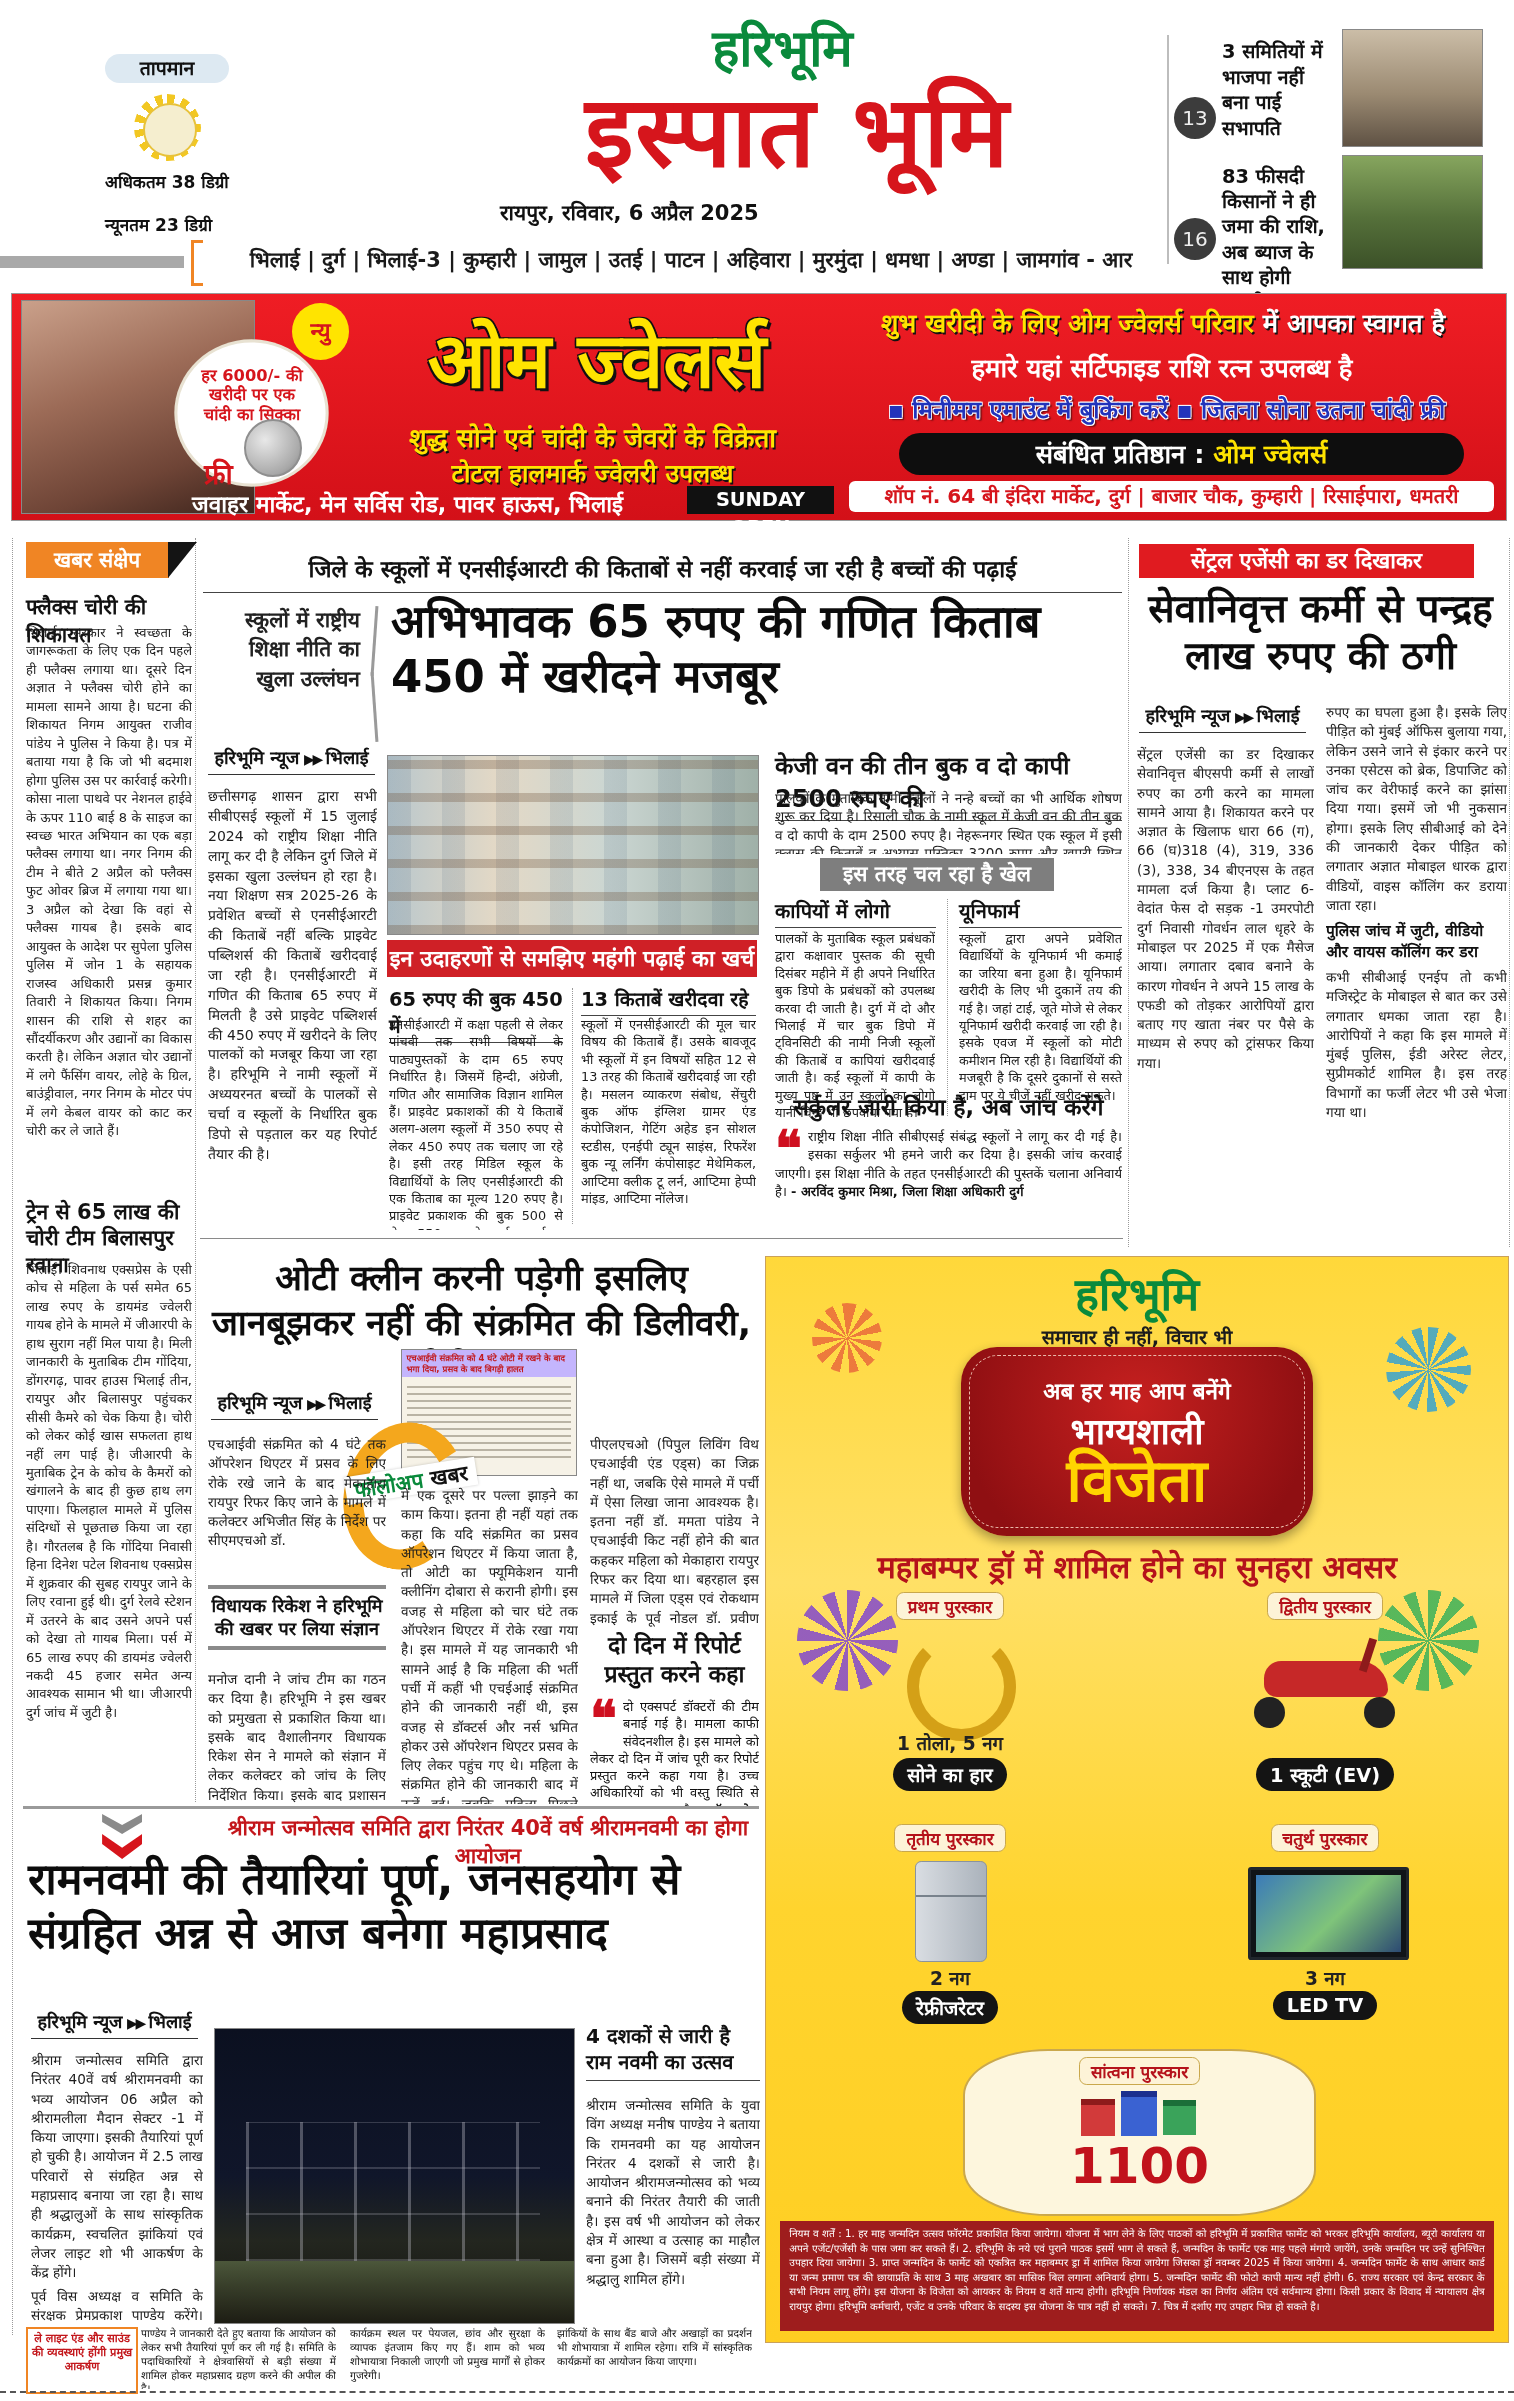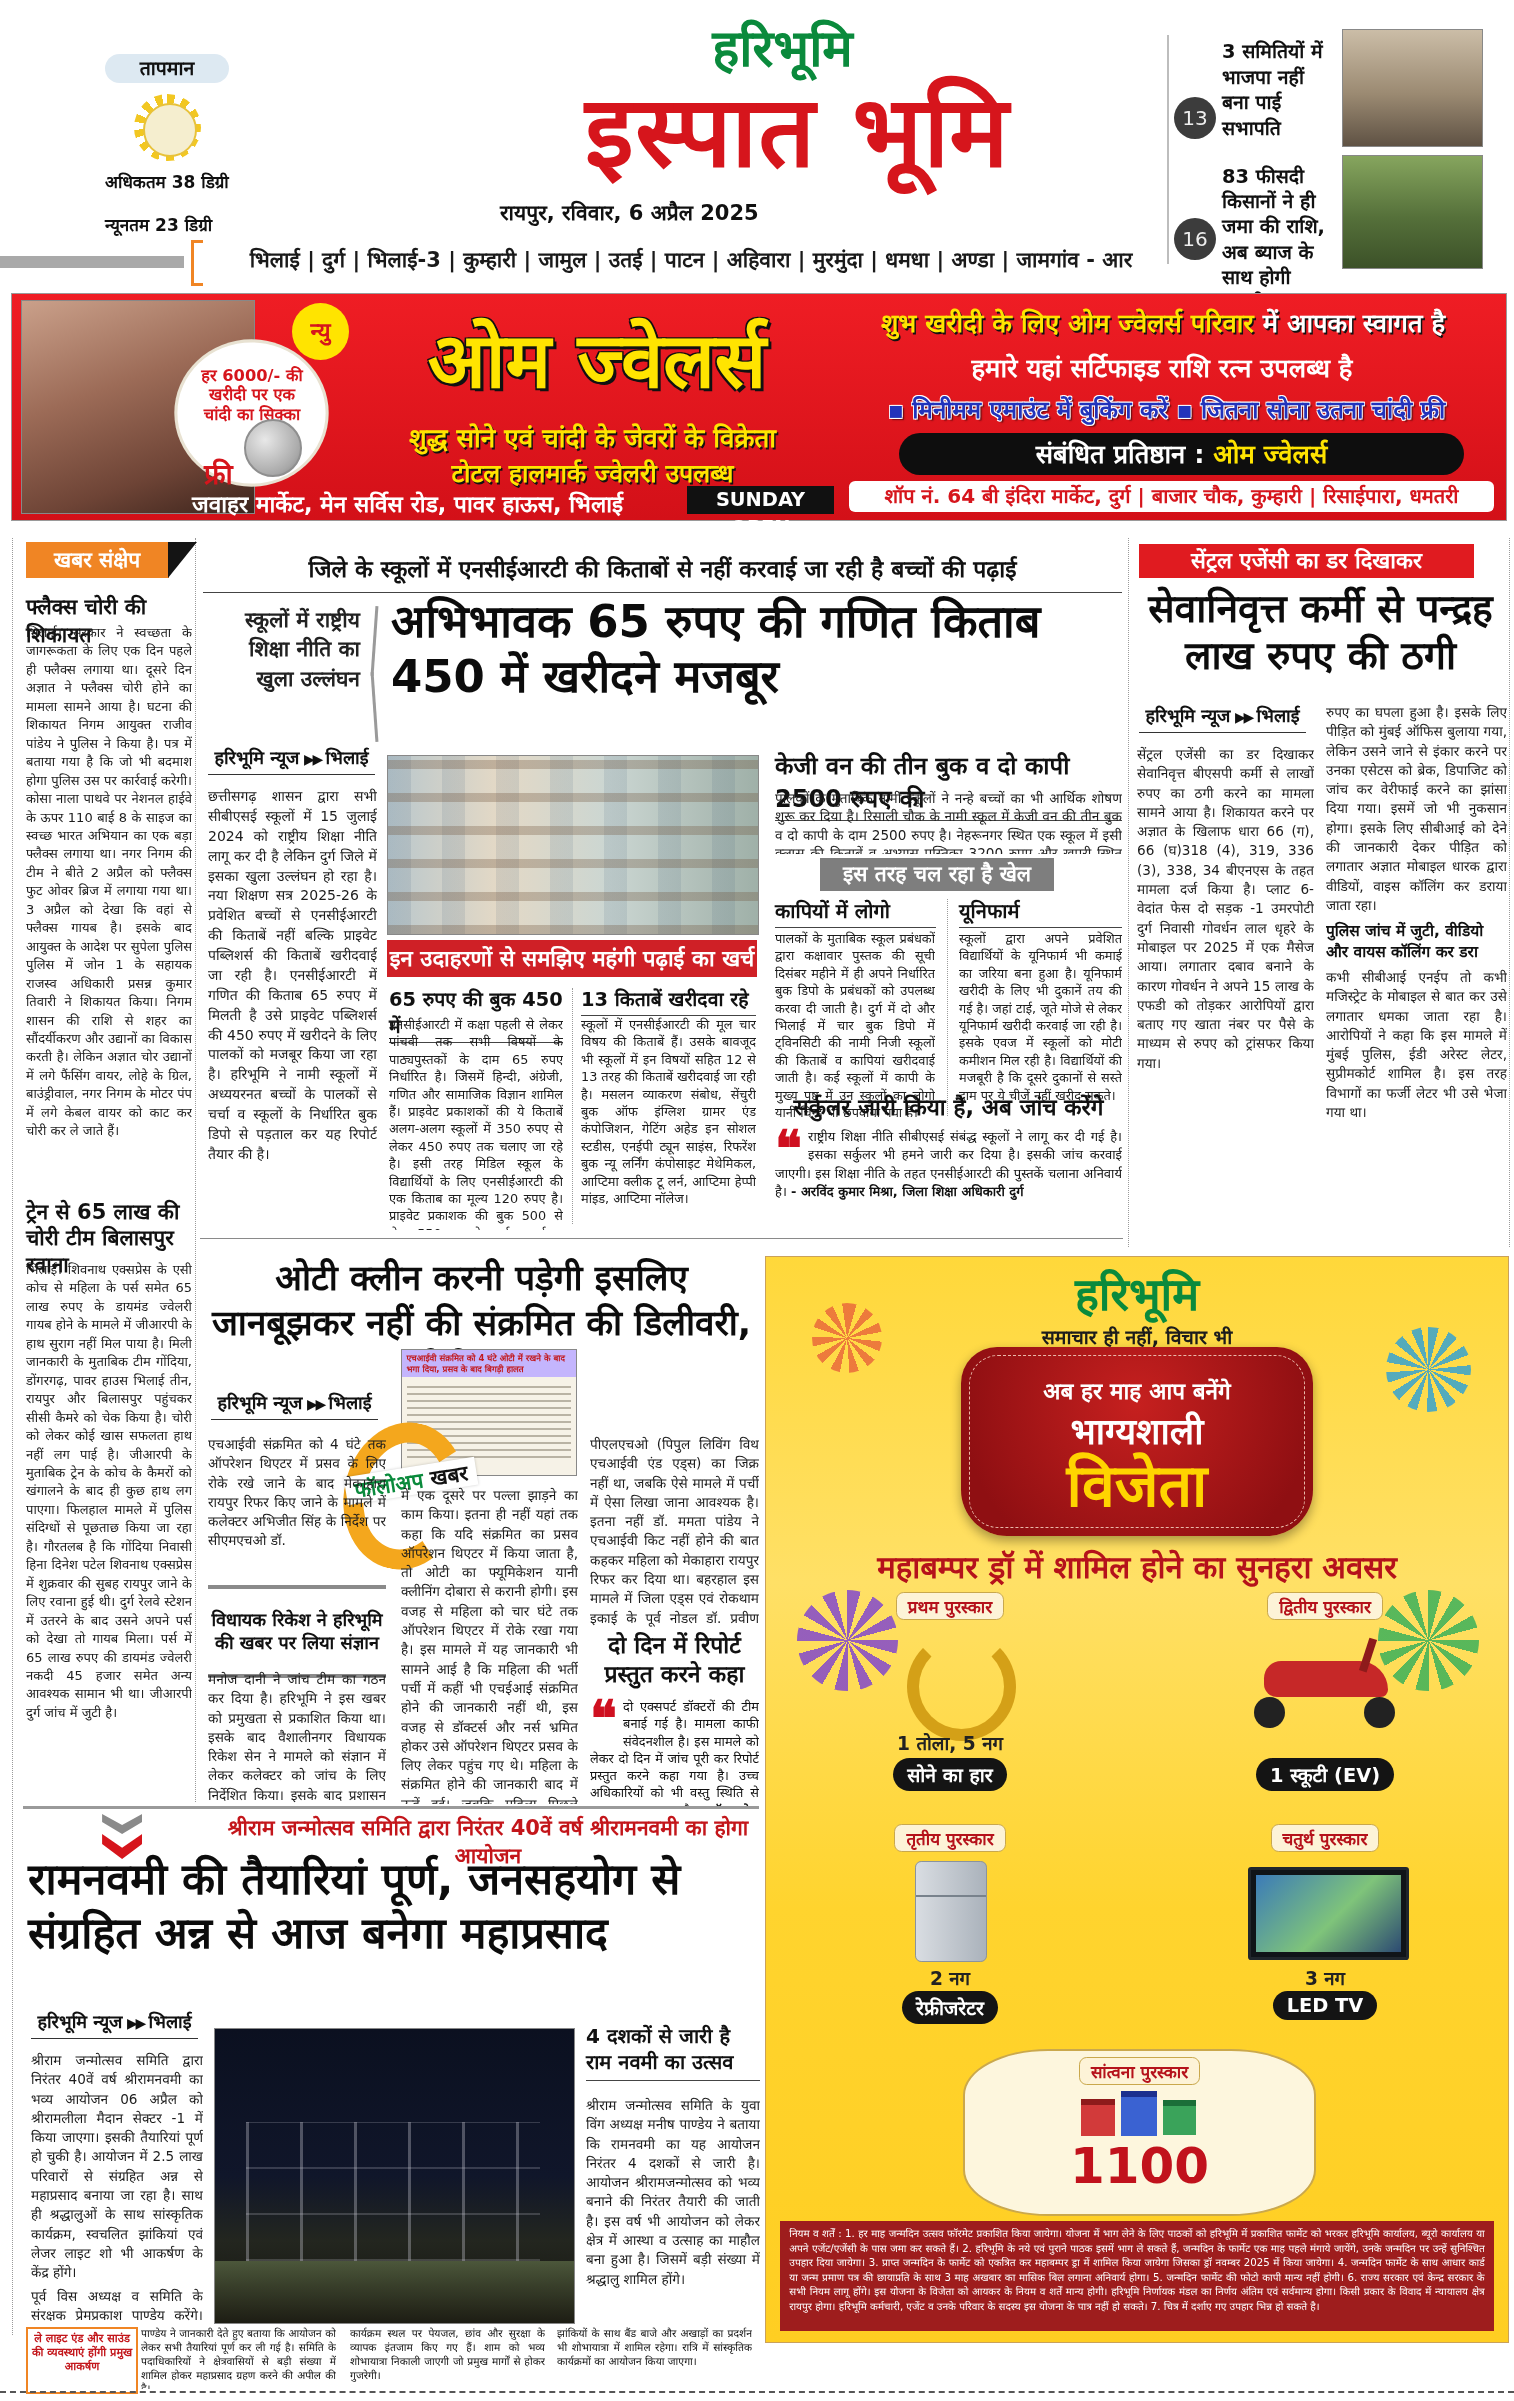--- a/index.html
+++ b/index.html
@@ -166,21 +166,21 @@
   </div>
 
   <div class="a" style="left:339px;top:1419px;width:124px;height:124px;">
     <div class="a" style="left:4.6px;top:3.1px;width:81px;height:108px;border:20px solid #f4a71d;border-right-color:transparent;border-radius:50%;transform:rotate(12deg);"></div>
     <div class="a" style="left:6.2px;top:48px;width:132px;background:#fff;transform:rotate(-9deg);font-size:21px;font-weight:800;text-align:center;box-shadow:0 0 3.1px #0003;">
       <span style="color:#0a8a3c;">फॉलोअप</span><span style="color:#111;"> खबर</span>
     </div>
   </div>
 
   <div class="a body-t ov" style="left:208px;top:1435px;width:178px;height:146px;">एचआईवी संक्रमित को 4 घंटे तक ऑपरेशन थिएटर में प्रसव के लिए रोके रखे जाने के बाद मेकाहारा रायपुर रिफर किए जाने के मामले में कलेक्टर अभिजीत सिंह के निर्देश पर सीएमएचओ डॉ.</div>
-  <div class="a" style="left:208px;top:1585px;width:178px;border-top:4.6px solid #8a8a8a;border-bottom:4.6px solid #8a8a8a;padding:19px 0;">
+  <div class="a" style="left:208px;top:1585px;width:178px;border-top:4.6px solid #8a8a8a;border-bottom:4.6px solid #8a8a8a;padding:5px 0;">
     <div class="b" style="font-size:18px;line-height:1.3;text-align:center;">विधायक रिकेश ने हरिभूमि की खबर पर लिया संज्ञान</div>
   </div>
   <div class="a body-t ov" style="left:208px;top:1670px;width:178px;height:133px;">मनोज दानी ने जांच टीम का गठन कर दिया है। हरिभूमि ने इस खबर को प्रमुखता से प्रकाशित किया था। इसके बाद वैशालीनगर विधायक रिकेश सेन ने मामले को संज्ञान में लेकर कलेक्टर को जांच के लिए निर्देशित किया। इसके बाद प्रशासन हरकत में आया। इधर इस मामले में एक और खुलासा हुआ है कि एचआईवी संक्रमित की डिलीवरी जानबूझकर नहीं की गई। डॉक्टरों ने इस पूरे मामले</div>
   <div class="a body-t ov" style="left:401px;top:1486px;width:177px;height:318px;">में एक दूसरे पर पल्ला झाड़ने का काम किया। इतना ही नहीं यहां तक कहा कि यदि संक्रमित का प्रसव ऑपरेशन थिएटर में किया जाता है, तो ओटी का फ्यूमिकेशन यानी क्लीनिंग दोबारा से करानी होगी। इस वजह से महिला को चार घंटे तक ऑपरेशन थिएटर में रोके रखा गया है। इस मामले में यह जानकारी भी सामने आई है कि महिला की भर्ती पर्ची में कहीं भी एचईआई संक्रमित होने की जानकारी नहीं थी, इस वजह से डॉक्टर्स और नर्स भ्रमित होकर उसे ऑपरेशन थिएटर प्रसव के लिए लेकर पहुंच गए थे। महिला के संक्रमित होने की जानकारी बाद में उन्हें हुई। जबकि महिला पिछले करीब 7 साल से संक्रमित है।</div>
   <div class="a body-t ov" style="left:590px;top:1435px;width:169px;height:192px;">पीएलएचओ (पिपुल लिविंग विथ एचआईवी एंड एड्स) का जिक्र नहीं था, जबकि ऐसे मामले में पर्ची में ऐसा लिखा जाना आवश्यक है। इतना नहीं डॉ. ममता पांडेय ने एचआईवी किट नहीं होने की बात कहकर महिला को मेकाहारा रायपुर रिफर कर दिया था। बहरहाल इस मामले में जिला एड्स एवं रोकथाम इकाई के पूर्व नोडल डॉ. प्रवीण अग्रवाल और शिशु रोग विशेषज्ञ डॉ. आरके मल्होत्रा को जांच की जिम्मेदारी सौंपी गई है। उन्हें दो दिन में रिपोर्ट तैयार कर प्रस्तुत करने कहा गया है।</div>
   <div class="a c b" style="left:590px;top:1631px;width:169px;font-size:23px;line-height:1.25;">दो दिन में रिपोर्ट प्रस्तुत करने कहा</div>
   <div class="a ov" style="left:590px;top:1698px;width:169px;height:108px;font-size:12.8px;line-height:1.35;text-align:justify;">
     <span class="qmark">❝</span><span>दो एक्सपर्ट डॉक्टरों की टीम बनाई गई है। मामला काफी संवेदनशील है। इस मामले को लेकर दो दिन में जांच पूरी कर रिपोर्ट प्रस्तुत करने कहा गया है। उच्च अधिकारियों को भी वस्तु स्थिति से अवगत कराया गया है। </span><span class="b">- डॉ. मनोज दानी, सीएमएचओ दुर्ग</span>
   </div>
 
@@ -221,21 +221,21 @@
     <div class="fw" style="left:612px;top:333px;width:101px;height:101px;background:repeating-conic-gradient(#2fae5a 0 15deg,transparent 15deg 30deg);"></div>
 
     <div class="c" style="margin-top:4.6px;font-size:45px;font-weight:800;color:#0a8a3c;">हरिभूमि</div>
     <div class="c b" style="font-size:19.4px;color:#1c1c1c;">समाचार ही नहीं, विचार भी</div>
 
     <div class="a" style="left:195px;top:90px;width:352px;height:189px;background:radial-gradient(circle at 50% 30%,#c6201f,#8f0f12 80%);
                 border-radius:36px 36px 46px 46px;box-shadow:0 4.6px 11px #0005;">
       <div class="a" style="left:7.7px;top:7.7px;right:7.7px;bottom:7.7px;border:1.5px dashed #e9b9a9;border-radius:29px;"></div>
       <div class="c b" style="margin-top:28px;font-size:22.5px;color:#fff;">अब हर माह आप बनेंगे</div>
       <div class="c b" style="font-size:36px;color:#fff;">भाग्यशाली</div>
-      <div class="c" style="font-size:59px;font-weight:900;color:#ffd400;line-height:1.05;">विजेता</div>
+      <div class="c" style="font-size:59px;font-weight:900;color:#ffd400;line-height:1.05;font-family:Liberation Mono, monospace;">विजेता</div>
     </div>
 
     <div class="a c" style="left:0;top:288px;width:100%;font-size:31px;font-weight:800;color:#b5121b;">महाबम्पर ड्रॉ में शामिल होने का सुनहरा अवसर</div>
 
     <div class="a c" style="left:22px;top:335px;width:324px;height:217px;">
       <span class="pill-label">प्रथम पुरस्कार</span>
       <div class="a" style="left:119px;top:40px;width:85px;height:85px;border:12.4px solid #d4a017;border-top-color:transparent;border-radius:50%;"></div>
       <div class="a b" style="left:0;top:138px;width:100%;font-size:18.6px;color:#222;">1 तोला, 5 नग</div>
       <div class="a" style="left:0;top:166px;width:100%;">
         <span class="namebar">सोने का हार</span>

